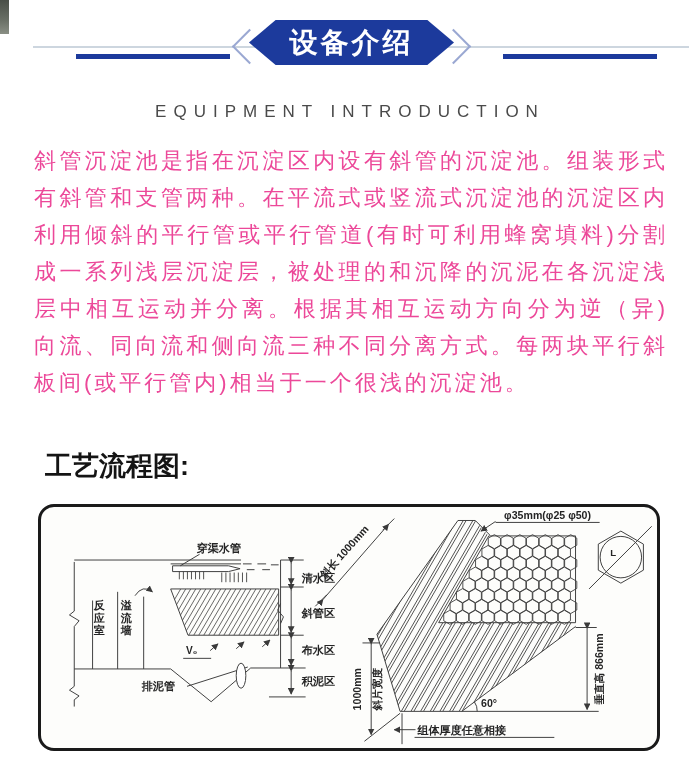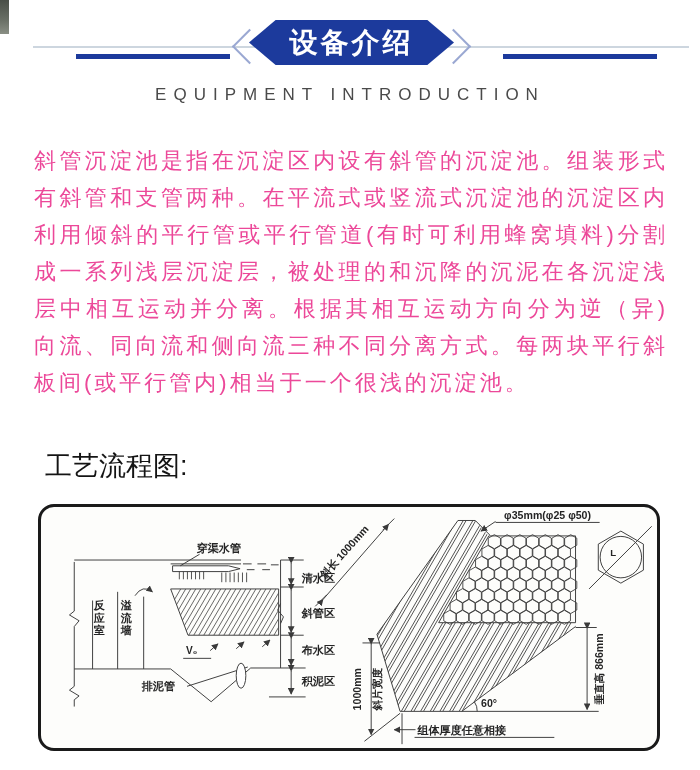--- a/index.html
+++ b/index.html
@@ -16,25 +16,25 @@
   .badge{position:absolute;left:249px;top:20px;width:205px;height:45px;
     background:var(--accent,#1c3a9c);
     clip-path:polygon(0 50%,13% 0,87% 0,100% 50%,87% 100%,13% 100%);
     display:flex;align-items:center;justify-content:center;}
   .badge span{color:#fff;font-size:28px;font-weight:bold;letter-spacing:3px;}
   .bracket{position:absolute;width:23px;height:23px;transform:rotate(45deg);}
   .bracket-left{left:237px;top:34px;border-left:2.5px solid var(--bracket,#9aa8d2);
     border-bottom:2.5px solid var(--bracket,#9aa8d2);}
   .bracket-right{left:441px;top:34px;border-right:2.5px solid var(--bracket,#9aa8d2);
     border-top:2.5px solid var(--bracket,#9aa8d2);}
-  .subtitle{position:absolute;left:0;top:85px;width:100%;text-align:center;
+  .subtitle{position:absolute;left:0;top:102px;width:100%;text-align:center;
     font-size:17px;letter-spacing:7px;color:#4a4a4a;font-weight:500;}
   .intro{position:absolute;left:34px;top:142px;width:634px;font-size:22px;
     letter-spacing:3px;line-height:37px;color:#ec4899;text-align:justify;}
-  .sec-title{position:absolute;left:45px;top:448px;font-size:27px;font-weight:400;color:#141414;}
+  .sec-title{position:absolute;left:45px;top:448px;font-size:27px;font-weight:700;color:#141414;}
   .dbox{position:absolute;left:38px;top:504px;width:616px;height:241px;
     border:3px solid #1a1a1a;border-radius:16px;background:#fdfdfb;}
   .dbox svg{display:block;width:616px;height:241px;}
   text{font-family:"Liberation Sans","DejaVu Sans",sans-serif;}
 </style>
 </head>
 <body>
 
 <div class="frag"></div>
 

